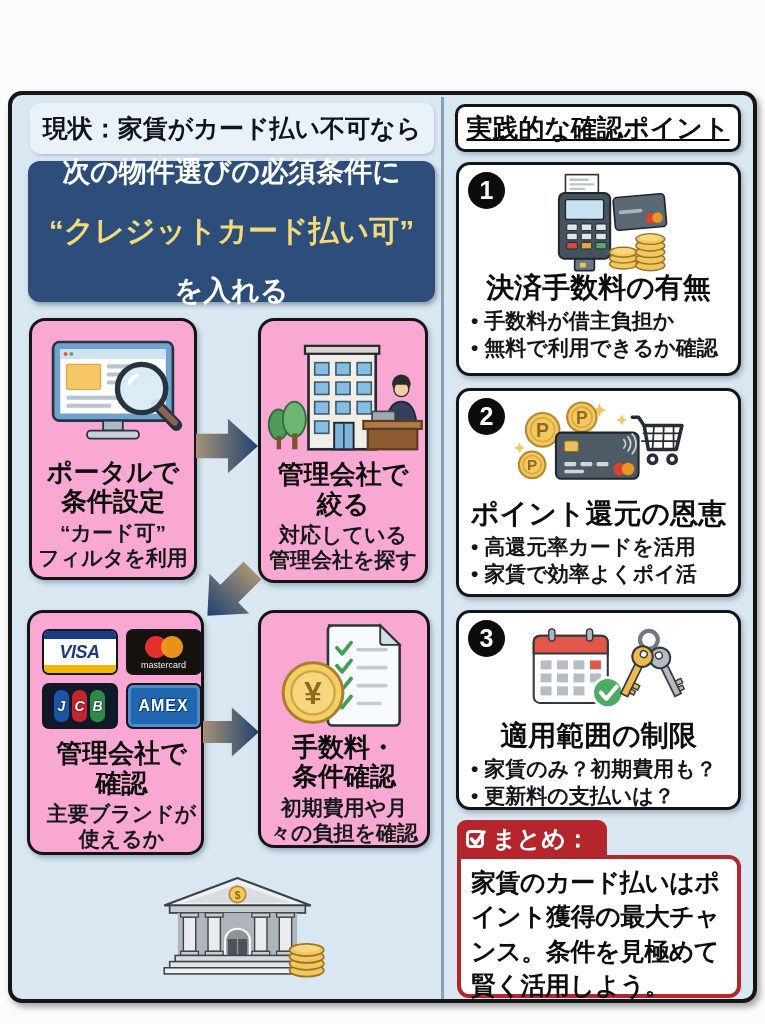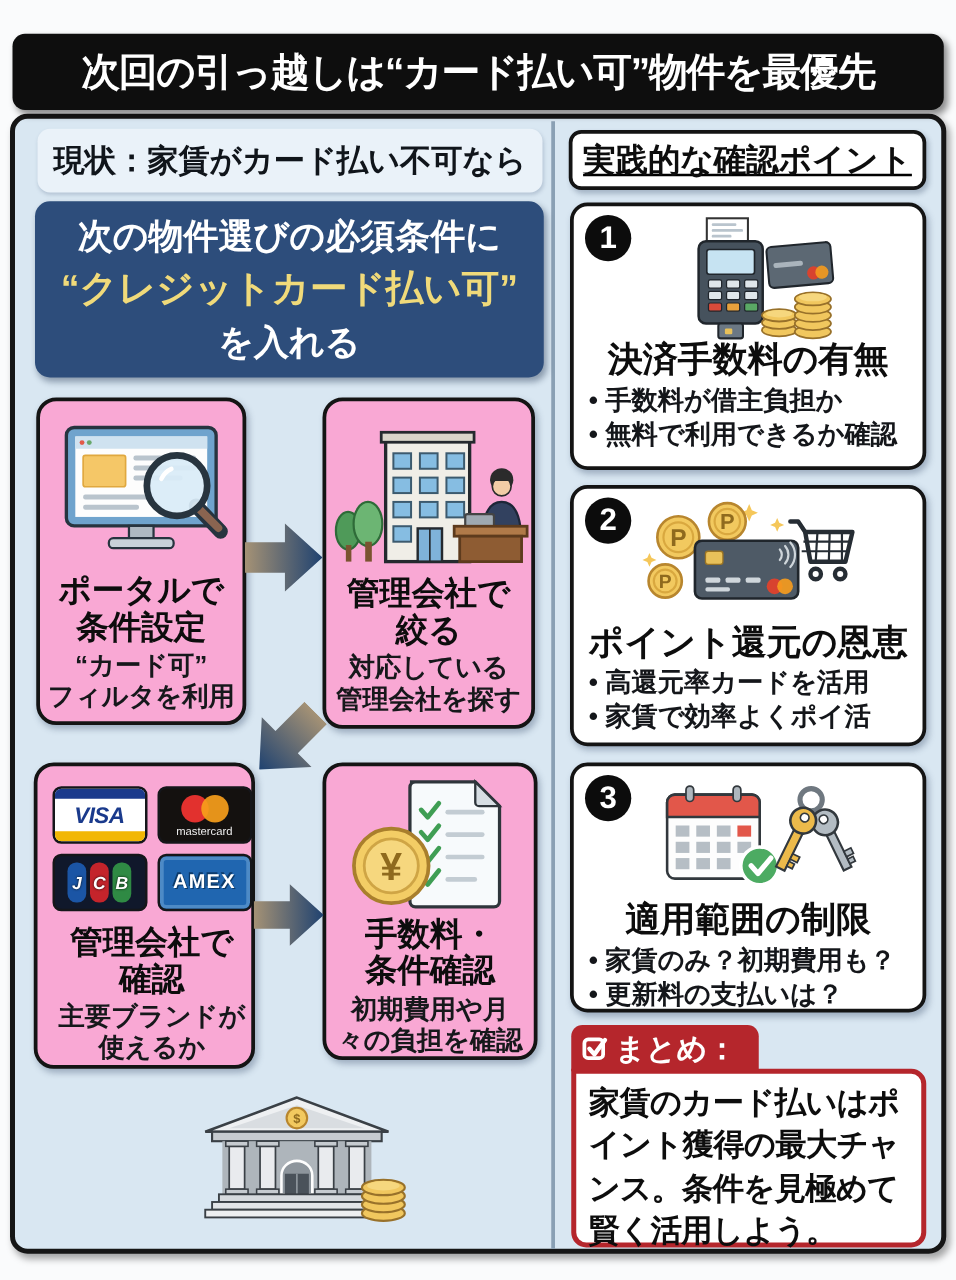--- a/index.html
+++ b/index.html
@@ -17,21 +17,21 @@
     box-shadow:3px 4px 6px rgba(0,0,0,.35); }
   .divider { position:absolute; left:441px; top:97px; width:3px; height:902px; background:#8aa0b4; }
 
   
   .l-header { position:absolute; left:30px; top:103px; width:404px; height:51px;
     background:#eaf2f9; border-radius:10px; display:flex; align-items:center; justify-content:center;
     box-shadow:1px 2px 3px rgba(80,100,130,.25); }
   .l-header span { font-size:25px; font-weight:bold; color:#10151b; white-space:nowrap; }
   .blue-box { position:absolute; left:28px; top:161px; width:407px; height:141px;
     background:#2d4d7b; border-radius:12px; display:flex; flex-direction:column; align-items:center;
-    justify-content:center; gap:3px; box-shadow:2px 3px 5px rgba(20,40,70,.4); }
+    justify-content:center; gap:20px; box-shadow:2px 3px 5px rgba(20,40,70,.4); }
   .blue-box .w { color:#fff; font-weight:bold; font-size:28px; white-space:nowrap; }
   .blue-box .y { color:#f0da7a; font-weight:bold; font-size:30px; white-space:nowrap; }
 
   .stepbox { position:absolute; background:#f9a8d4; border:3px solid #141414; border-radius:16px;
     display:flex; flex-direction:column; align-items:center; padding-top:8px;
     box-shadow:2px 3px 5px rgba(50,70,100,.35);justify-content:center; }
   .step-icon { display:flex; align-items:center; justify-content:center; }
   .step-title { font-size:26px; font-weight:bold; line-height:1.14; text-align:center; color:#0d0d0d; white-space:nowrap; }
   .step-sub { font-size:21px; font-weight:bold; line-height:1.18; text-align:center; color:#16181b; margin-top:4px; white-space:nowrap; }
   #step1 { left:29px; top:318px; width:168px; height:262px; }
@@ -92,23 +92,20 @@
   .sum-tab span { color:#fff; font-weight:bold; font-size:24px; white-space:nowrap; }
   .sum-body { position:absolute; left:457px; top:855px; width:284px; height:143px; background:#fff;
     border:4px solid #b5262c; border-radius:0 12px 12px 12px; padding:6px 10px; z-index:2; }
   .sum-body span { font-size:25px; font-weight:bold; line-height:1.37; color:#0d0d0d; letter-spacing:-0.5px; }
 </style>
 </head>
 <body>
 
 <div class="poster">
 
-  <div class="title-bar">
-    <span>次回の引っ越しは“カード払い可”物件を最優先</span>
-  </div>
 
   <div class="content-bg"></div>
   <div class="divider"></div>
 
   <div class="l-header">
     <span>現状：家賃がカード払い不可なら</span>
   </div>
 
   <div class="blue-box">
     <span class="w">次の物件選びの必須条件に</span>

